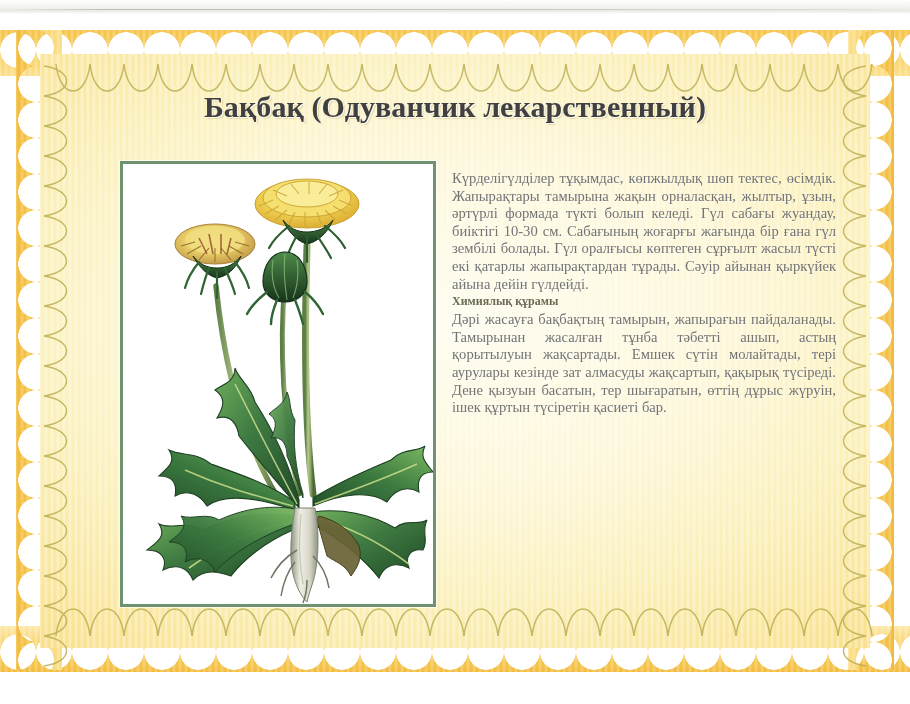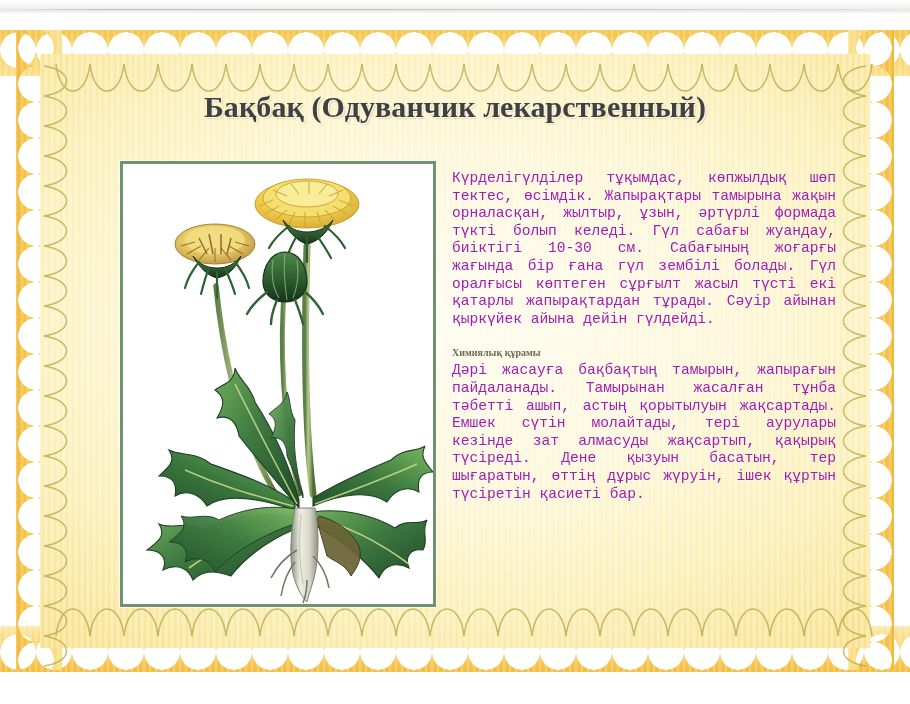--- a/index.html
+++ b/index.html
@@ -106,35 +106,34 @@
     border:3px solid #6f9270;
     box-shadow:0 0 0 1px rgba(255,255,255,.6);
     overflow:hidden;
   }
   #plant-svg{display:block;width:100%;height:100%;}
 
   #article{
     position:absolute;left:452px;top:156px;width:400px;
   }
   .para{
-    color:#a21caf;
+    color:#737373;
     font-size:14.6px;
     line-height:17.6px;
     text-align:justify;
     margin:0 16px 13px 0;
     text-shadow:0 1px 0 rgba(255,255,255,.55);
-    font-family:Liberation Mono, monospace;
   }
   .para:last-child{margin-bottom:0;}
   .sec-head{
     color:#6b6b52;
-    font-size:10px;
+    font-size:12px;
     font-weight:bold;
     line-height:17px;
-    margin:16px 0 1px 0;
+    margin:0 0 1px 0;
     text-shadow:0 1px 0 rgba(255,255,255,.6);
   }
 </style>
 </head>
 <body>
 
 <div id="scan-strip"></div>
 
 <div id="poster">
 

